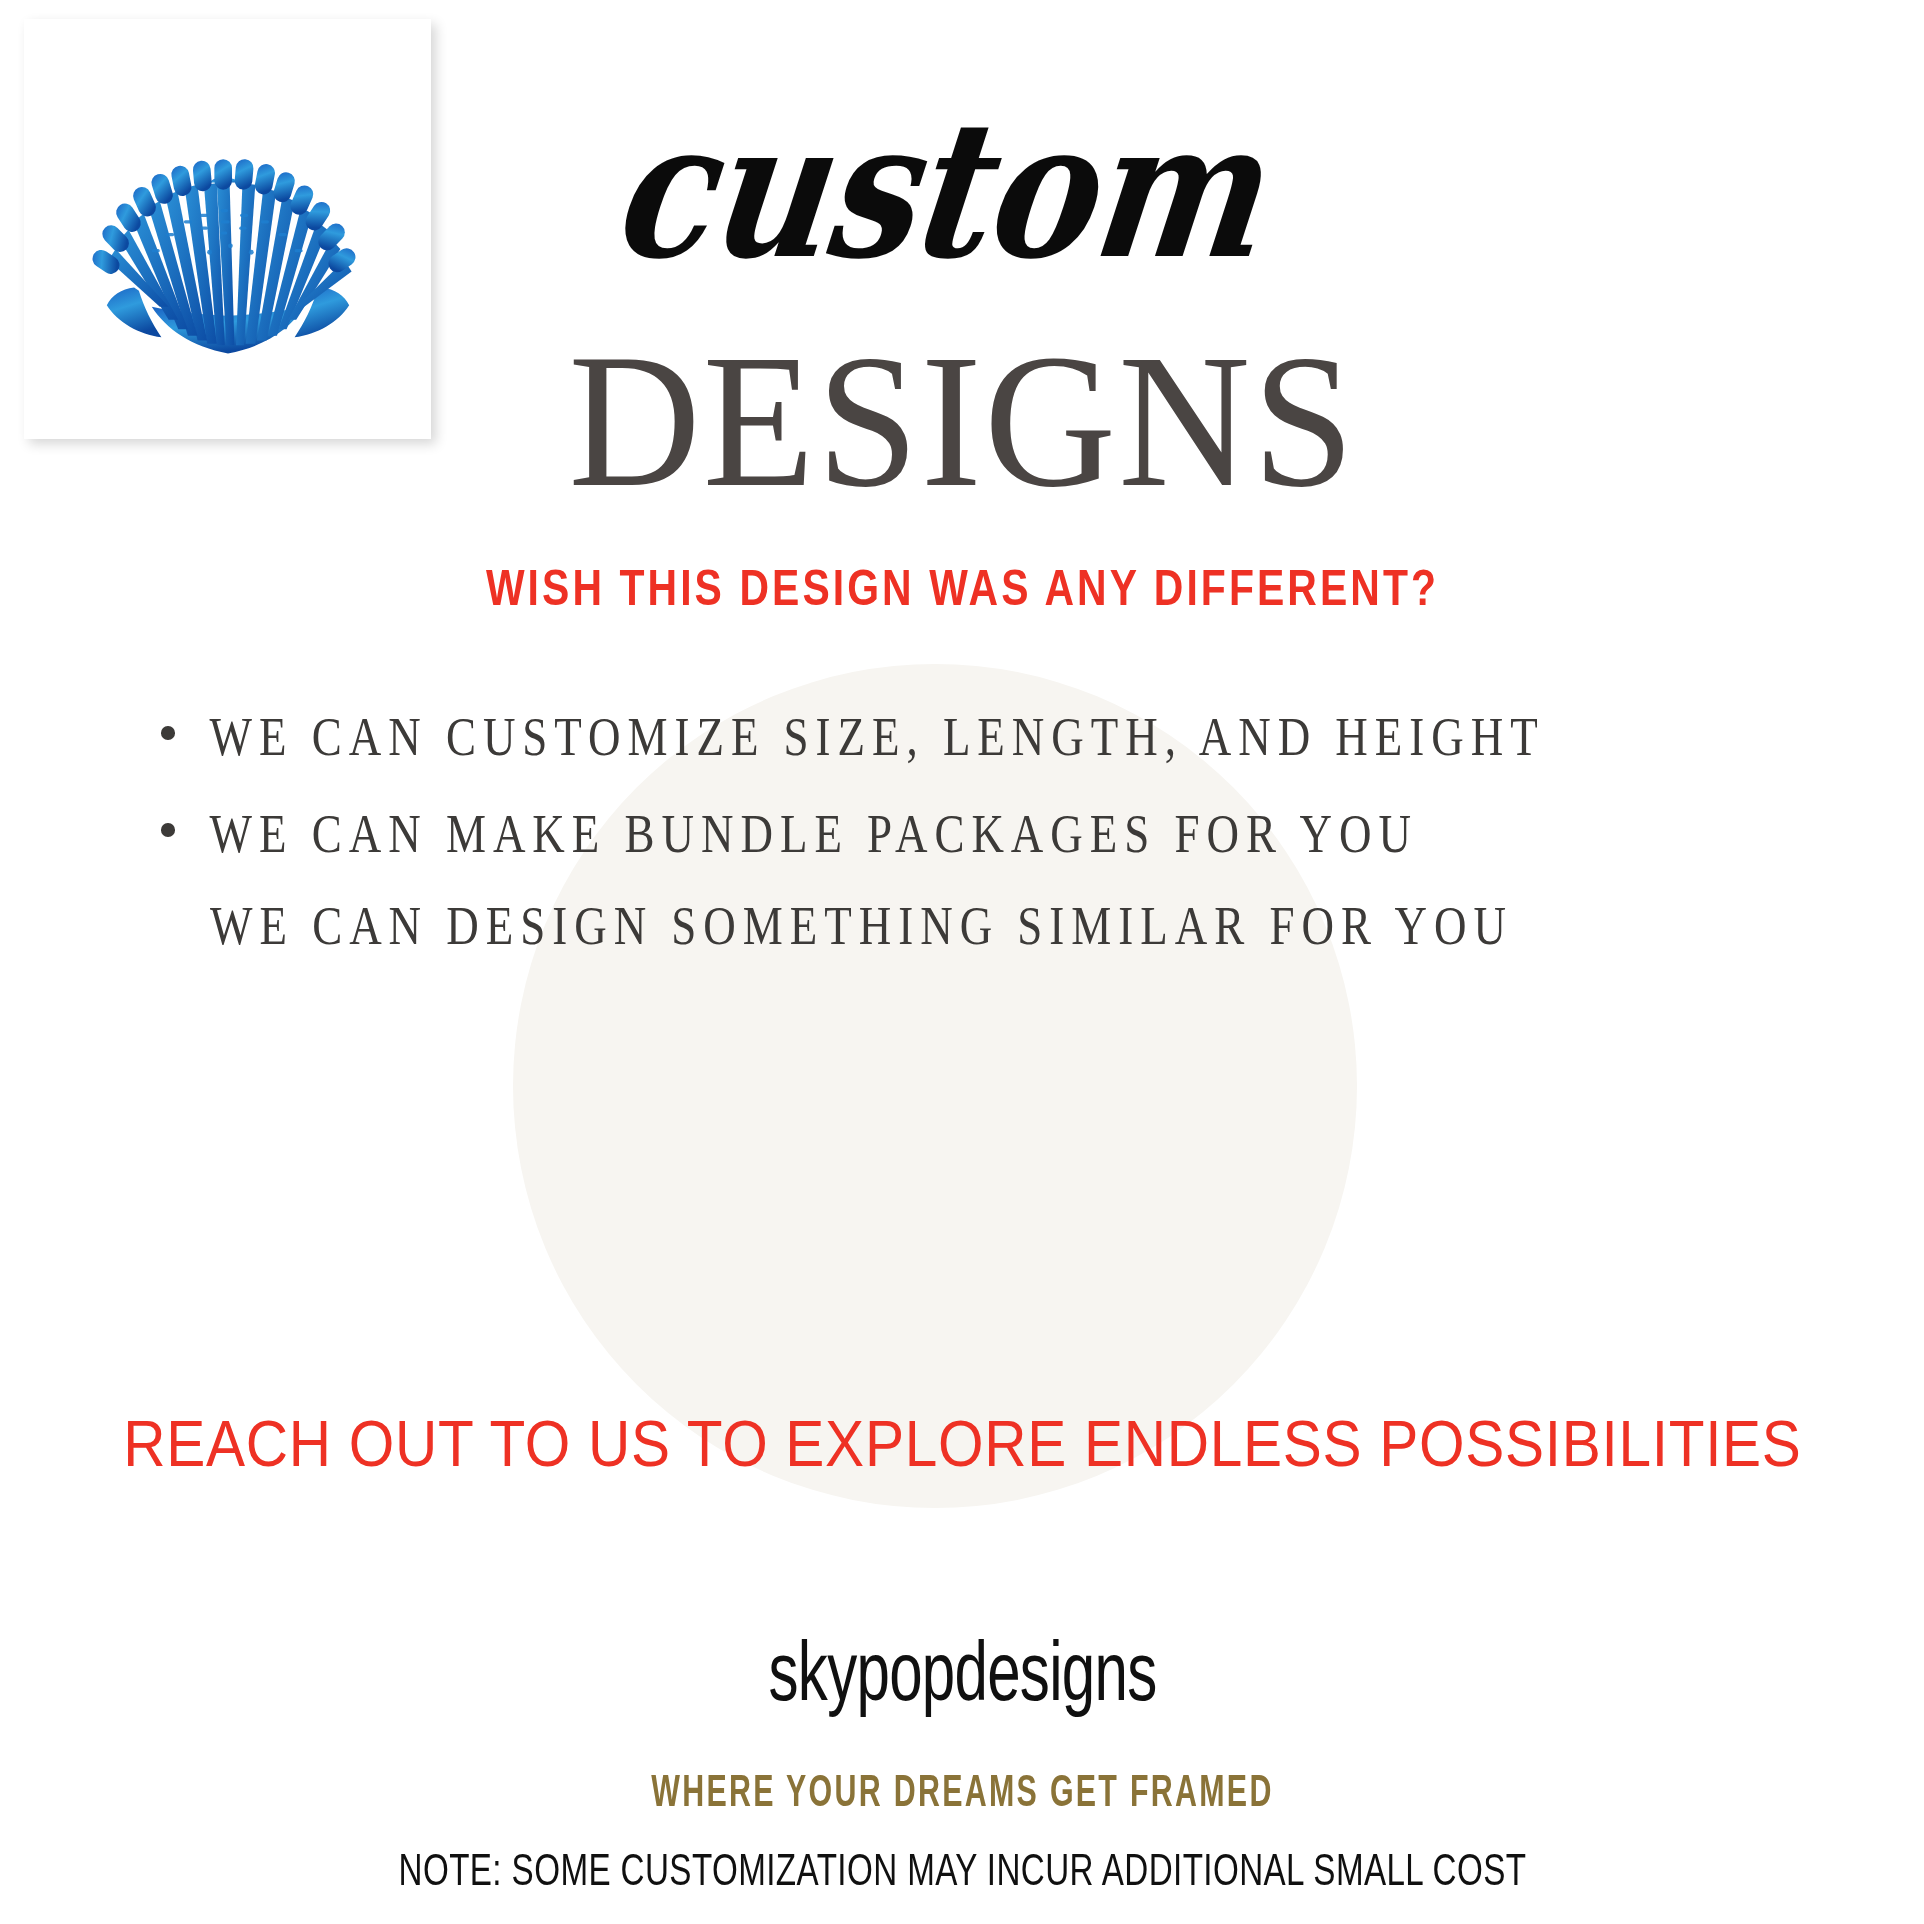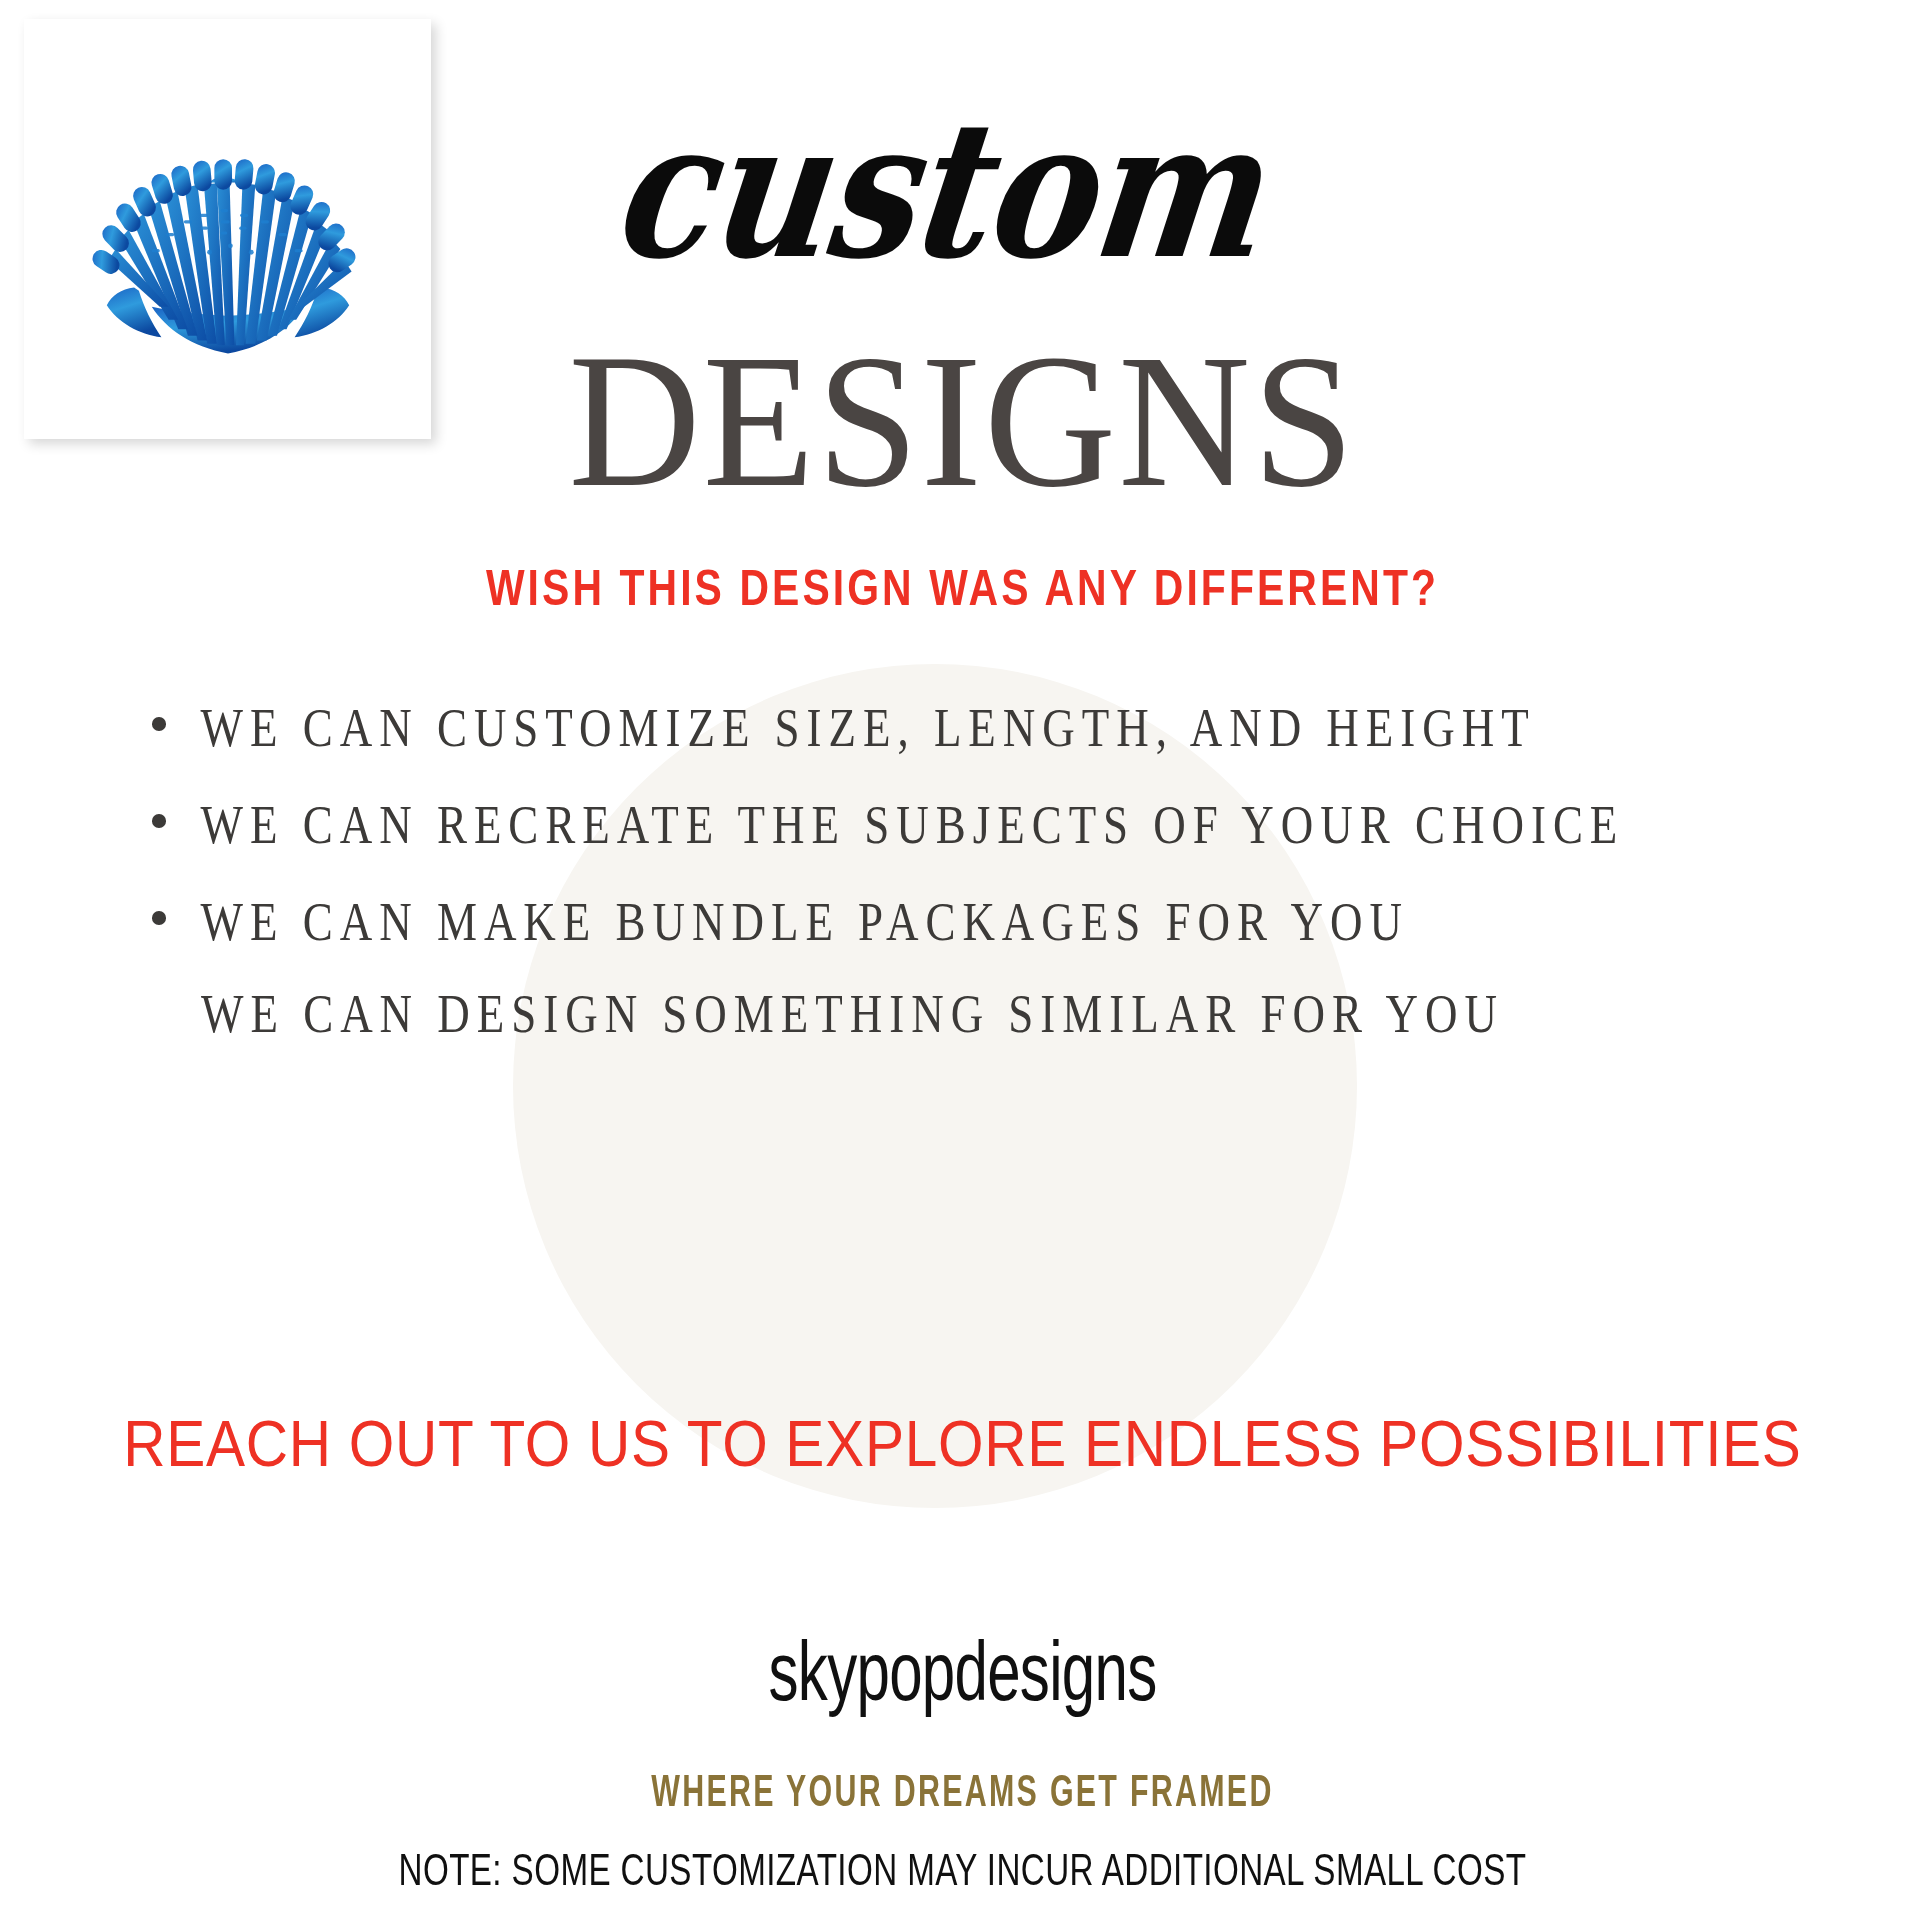--- a/index.html
+++ b/index.html
@@ -108,21 +108,21 @@
     white-space: nowrap;
   }
 
   
   #benefits {
     position: absolute;
     left: 152px;
     top: 706px;
     width: 1652px;
     list-style: none;
-    margin: 0;
+    margin: 9px;
     padding: 0;
     text-align: center;
   }
   #benefits li {
     display: flex;
     align-items: baseline;
     margin: 0 0 51px 0;
     font-family: "Liberation Serif", "DejaVu Serif", serif;
     font-weight: 400;
     font-size: 45px;
@@ -307,24 +307,20 @@
 
   <div id="subtitle-question">WISH  THIS  DESIGN  WAS ANY DIFFERENT?</div>
 
   <ul id="benefits">
     <li>
       <span class="dot"></span>
       <span class="txt">WE CAN CUSTOMIZE SIZE, LENGTH, AND HEIGHT</span>
     </li>
     <li>
       <span class="dot"></span>
-      <span class="txt">WE CAN RECREATE THE SUBJECTS OF YOUR CHOICE</span>
-    </li>
-    <li>
-      <span class="dot"></span>
       <span class="txt">WE CAN MAKE BUNDLE PACKAGES FOR YOU</span>
     </li>
     <li class="continuation">
 
       <span class="txt">WE CAN DESIGN SOMETHING SIMILAR FOR YOU</span>
     </li>
   </ul>
 
   <div id="cta-line">REACH OUT TO US TO EXPLORE ENDLESS POSSIBILITIES</div>
 

